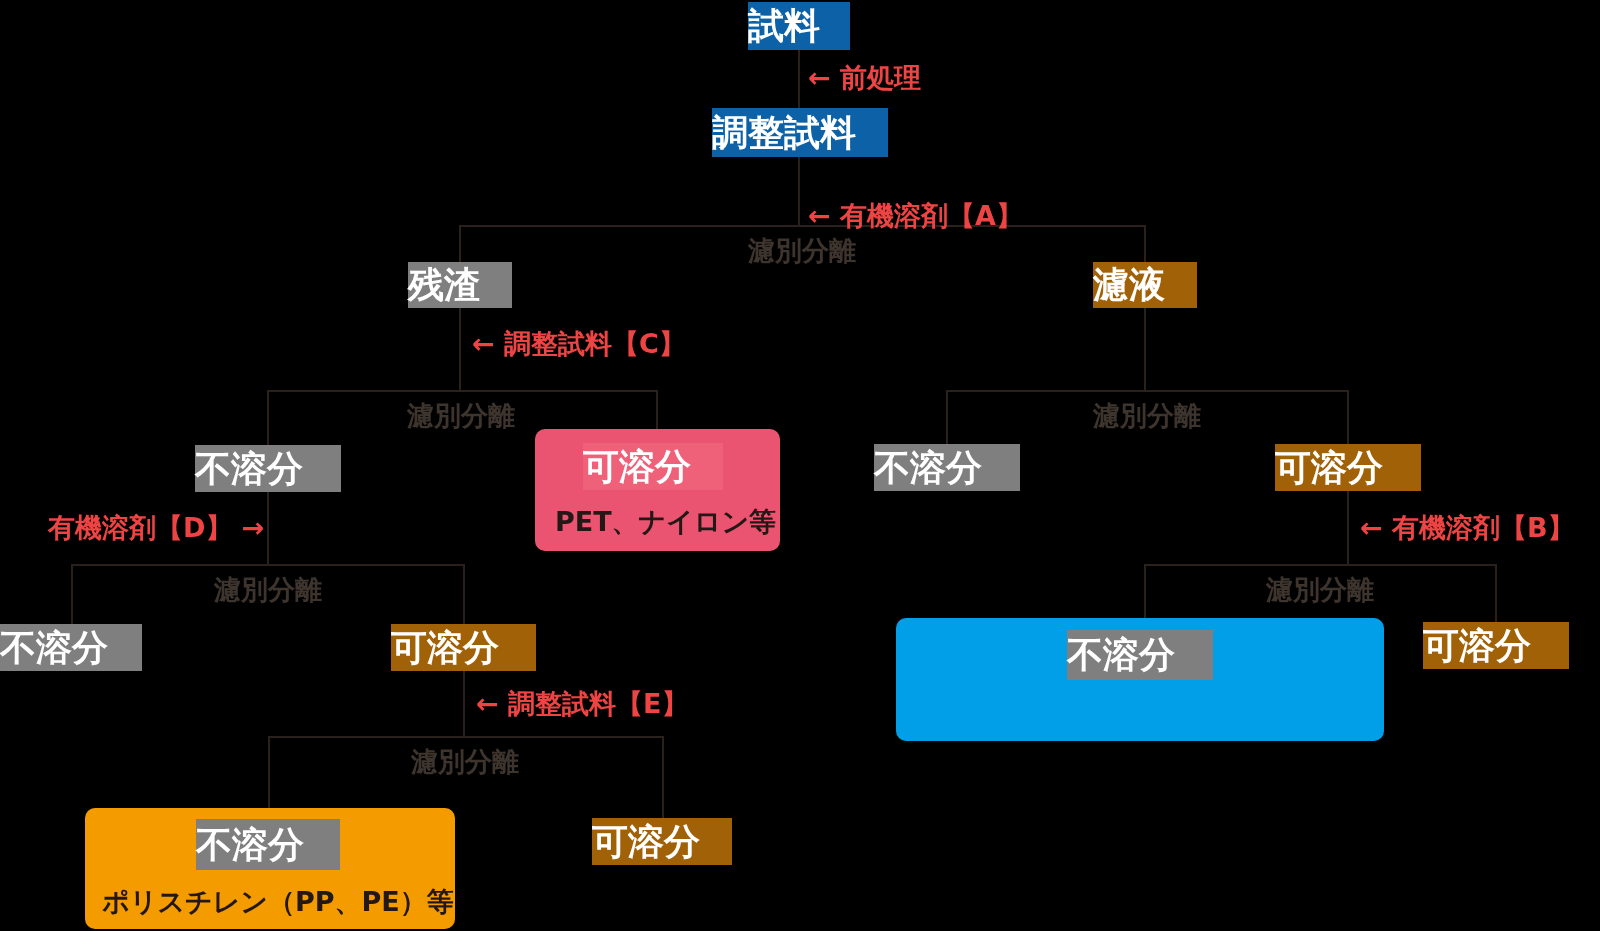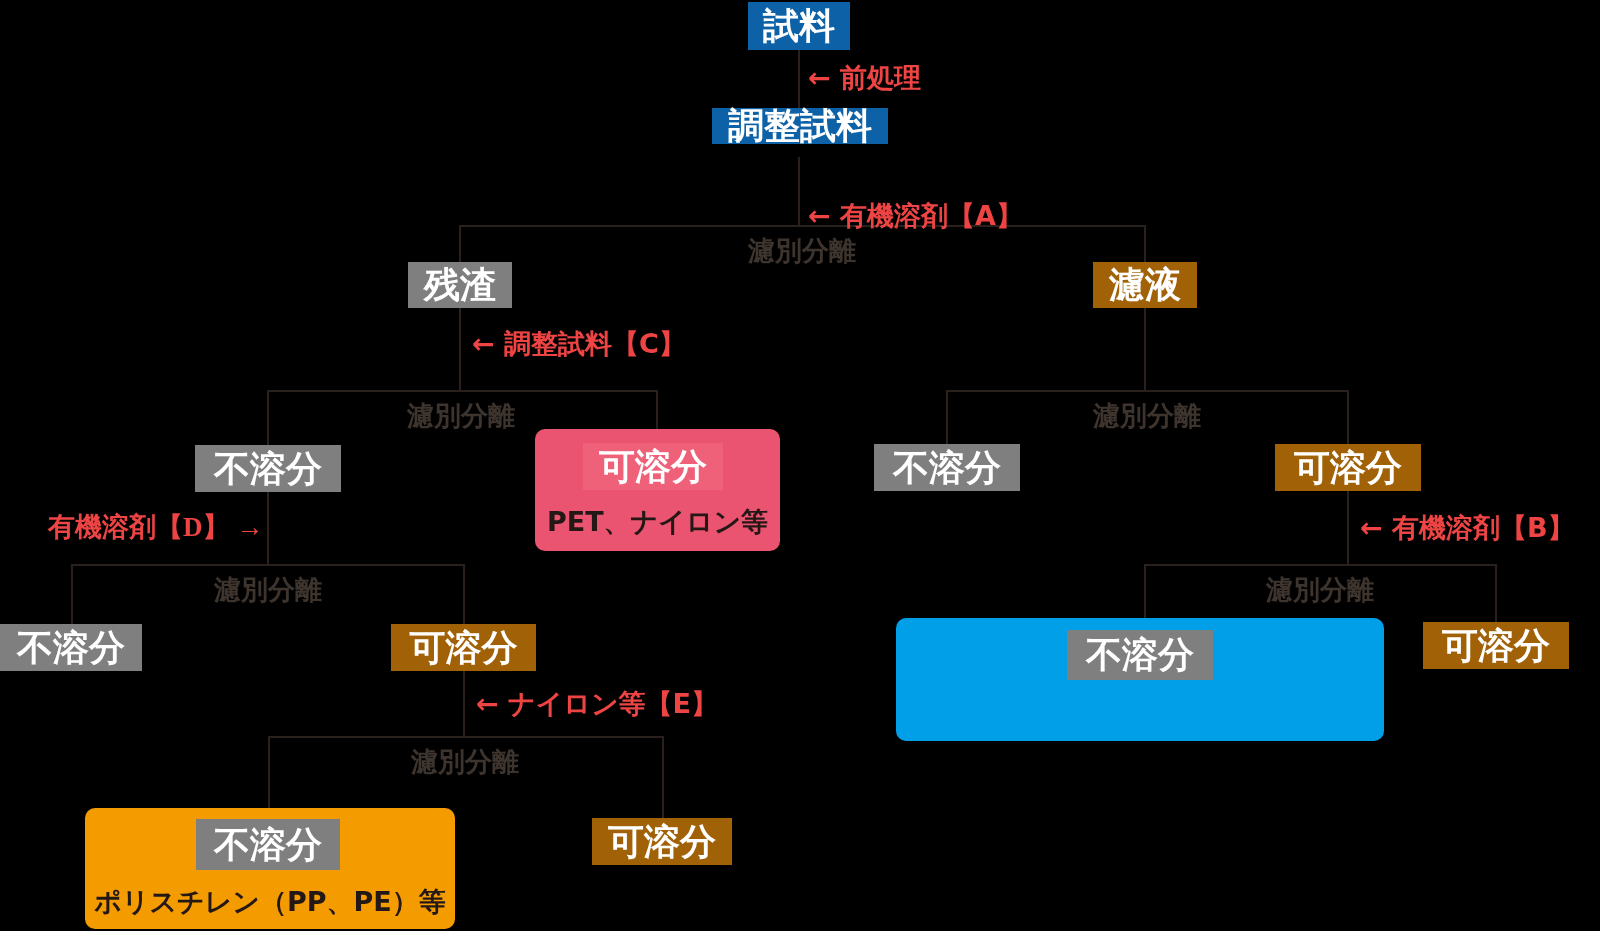--- a/index.html
+++ b/index.html
@@ -4,43 +4,43 @@
 <style>
   html,body{margin:0;padding:0;background:#000;}
   #canvas{
     position:relative;width:1600px;height:931px;background:#000000;
     font-family:"DejaVu Sans","Liberation Sans",sans-serif;overflow:hidden;
   }
   .vline,.hline{position:absolute;background:#2a211c;}
   .vline{width:2px;}
   .hline{height:2px;}
   .box{
-    position:absolute;display:flex;align-items:center;justify-content:center;
+    position:absolute;display:flex;align-items:center;justify-content:flex-start;
     color:#ffffff;font-weight:bold;font-size:36px;line-height:1;white-space:nowrap;
   }
   .bg-blue{background:#0d62a7;}
   .bg-gray{background:#7f7f7f;}
   .bg-pink{background:#a16207;}
   .bg-pink-light{background:#ee6179;}
   .panel{position:absolute;border-radius:10px;}
   .panel-pink{background:#ea5470;}
   .panel-cyan{background:#009fe8;}
   .panel-orange{background:#f49b00;}
   .note{
     position:absolute;color:#ef4444;font-weight:bold;font-size:27px;
     line-height:1.15;white-space:nowrap;
   }
-  .note-right{text-align:left;font-family:Liberation Serif, serif;}
+  .note-right{text-align:left;}
   .sep{
     position:absolute;color:#3e342e;font-weight:bold;font-size:27px;
     line-height:1.15;white-space:nowrap;transform:translateX(-50%);
   }
   .desc{
     position:absolute;left:0;width:100%;text-align:center;
-    color:#231815;font-weight:bold;font-size:28px;line-height:1.1;white-space:nowrap;
+    color:#231815;font-weight:bold;font-size:28px;line-height:1.1;white-space:nowrap;padding-left:8px;
   }
 </style>
 </head>
 <body>
 
 <div id="canvas">
 
   <div class="vline" style="left:798px;top:50px;height:58px;"></div>
   <div class="vline" style="left:798px;top:157px;height:68px;"></div>
   <div class="hline" style="left:459px;top:225px;width:687px;"></div>
@@ -71,21 +71,21 @@
   <div class="hline" style="left:268px;top:736px;width:395px;"></div>
   <div class="vline" style="left:268px;top:736px;height:76px;"></div>
   <div class="vline" style="left:662px;top:736px;height:82px;"></div>
 
   <div class="box bg-blue" style="left:748px;top:2px;width:102px;height:48px;">
       <span>試料</span>
     </div>
 
   <div class="note" style="left:808px;top:62px;">← 前処理</div>
 
-  <div class="box bg-blue" style="left:712px;top:108px;width:176px;height:36px;">
+  <div class="box bg-blue" style="left:712px;top:108px;width:176px;height:49px;">
       <span>調整試料</span>
     </div>
 
   <div class="note" style="left:808px;top:177px;margin-top:23px;">← 有機溶剤【A】</div>
 
   <div class="sep" style="left:802px;top:235px;">濾別分離</div>
 
   <div class="box bg-gray" style="left:408px;top:262px;width:104px;height:46px;">
       <span>残渣</span>
     </div>
@@ -137,21 +137,21 @@
   <div class="sep" style="left:268px;top:574px;">濾別分離</div>
 
   <div class="box bg-gray" style="left:0px;top:624px;width:142px;height:47px;">
       <span>不溶分</span>
     </div>
 
   <div class="box bg-pink" style="left:391px;top:624px;width:145px;height:47px;">
       <span>可溶分</span>
     </div>
 
-  <div class="note" style="left:476px;top:688px;">← ナイロン等【E】</div>
+  <div class="note" style="left:476px;top:688px;">← 調整試料【E】</div>
 
   <div class="sep" style="left:465px;top:746px;">濾別分離</div>
 
   <div class="panel panel-orange" style="left:85px;top:808px;width:370px;height:121px;">
     <div class="box bg-gray" style="left:111px;top:11px;width:144px;height:51px;">
         <span>不溶分</span>
       </div>
     <div class="desc" style="top:79px;font-size:27px;">ポリスチレン（PP、PE）等</div>
   </div>
 

